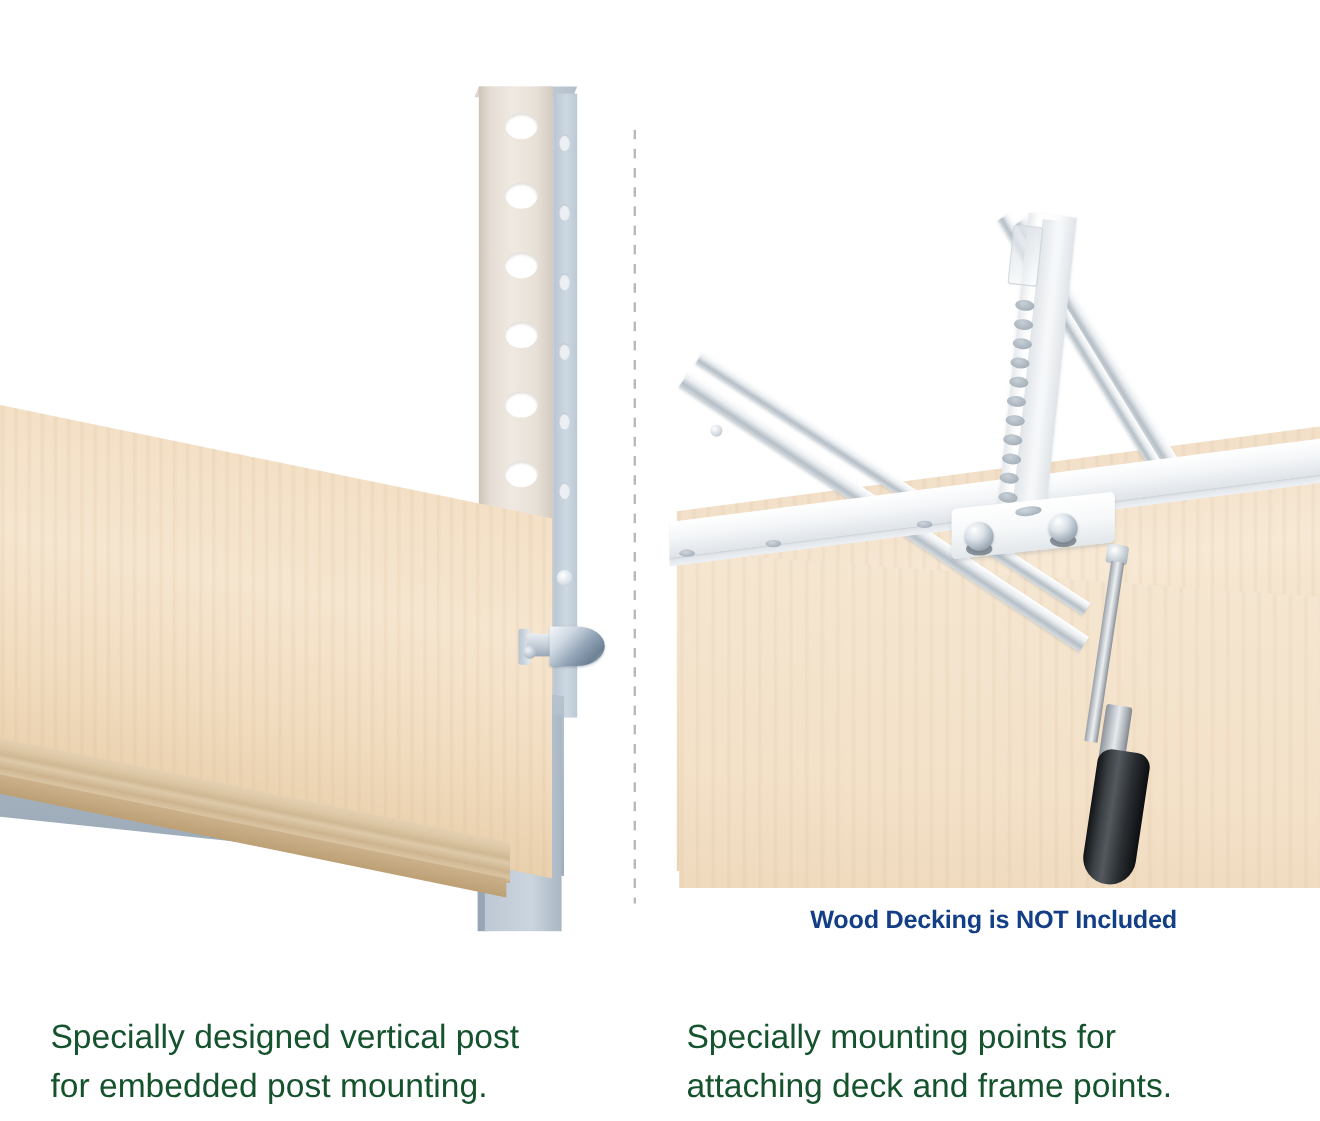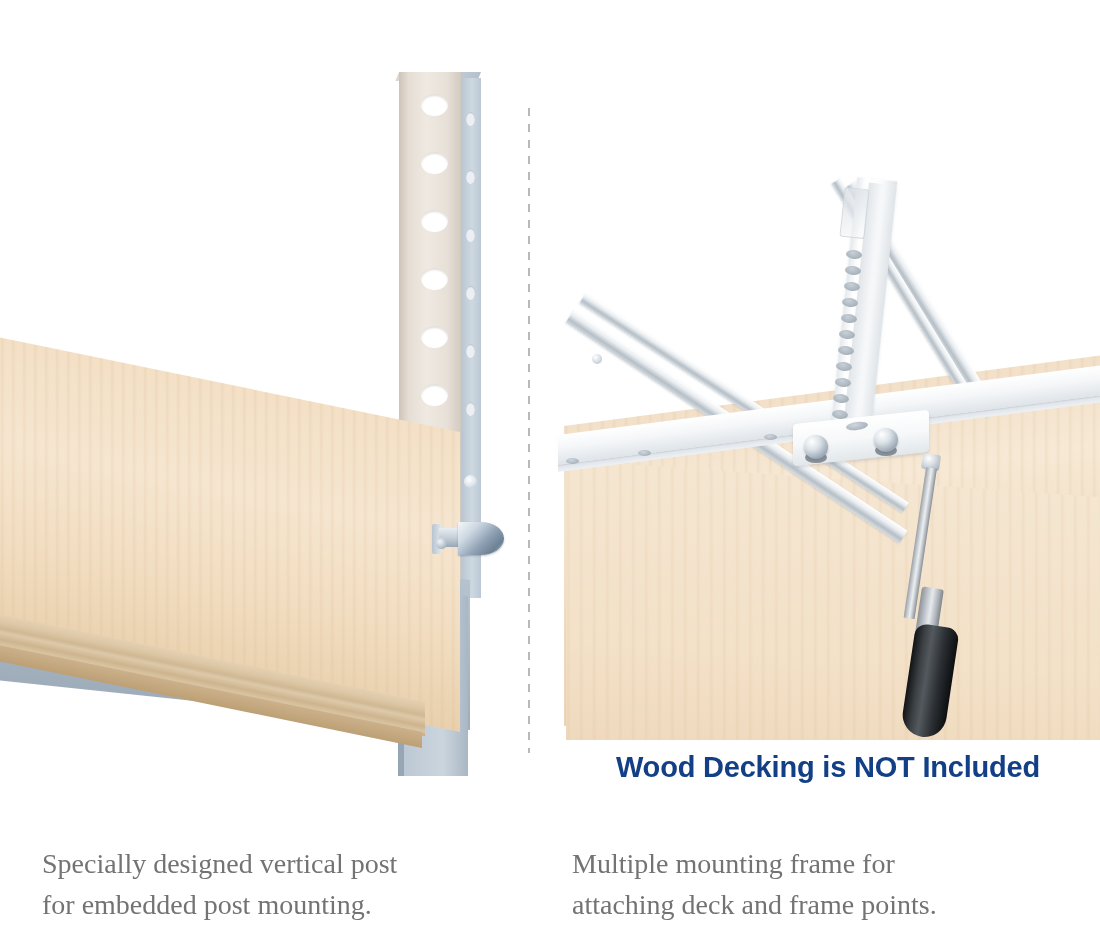--- a/index.html
+++ b/index.html
@@ -458,35 +458,34 @@
     transform: rotate(8.5deg);
   }
 
   
   #caption-headline {
     position: absolute;
     left: 556px;
     top: 748px;
     width: 544px;
     text-align: center;
-    font-size: 29px;
+    font-size: 21px;
     font-weight: bold;
     color: #133f86;
     letter-spacing: -0.2px;
     line-height: 38px;
   }
 
   
   .caption-block {
     position: absolute;
     font-size: 28px;
     line-height: 41px;
-    color: #737373;
+    color: #14532d;
     font-weight: normal;
-    font-family: Liberation Serif, serif;
   }
   #caption-left  { left: 42px;  top: 843px; width: 495px; }
   #caption-right { left: 572px; top: 843px; width: 500px; }
   .caption-line { display: block; white-space: nowrap; }
 </style>
 </head>
 <body>
 
 <div id="page">
 
@@ -580,17 +579,17 @@
   </div>
 
   <div id="caption-headline">Wood Decking is NOT Included</div>
 
   <div id="caption-left" class="caption-block">
     <span class="caption-line">Specially designed vertical post</span>
     <span class="caption-line">for embedded post mounting.</span>
   </div>
 
   <div id="caption-right" class="caption-block">
-    <span class="caption-line">Multiple mounting frame for</span>
+    <span class="caption-line">Specially mounting points for</span>
     <span class="caption-line">attaching deck and frame points.</span>
   </div>
 
 </div>
 
 </body></html>

